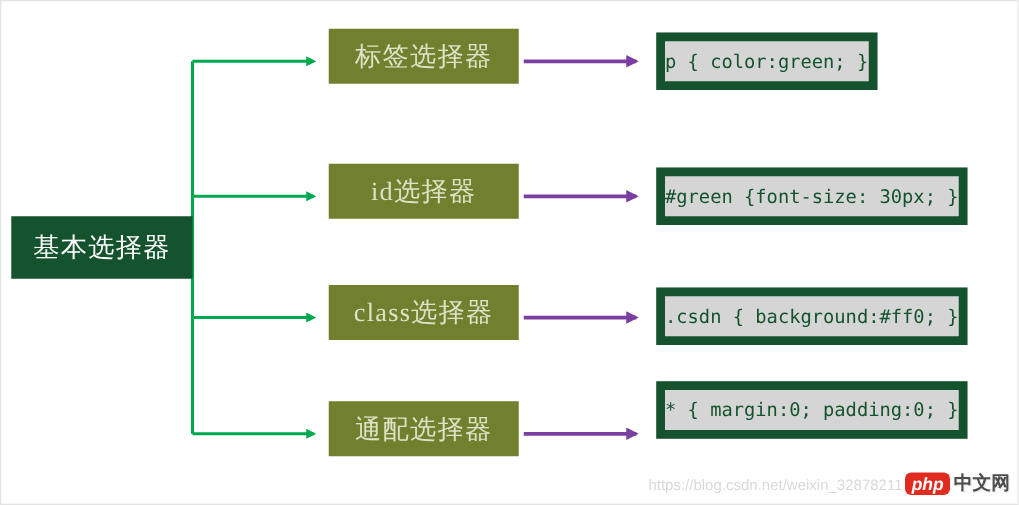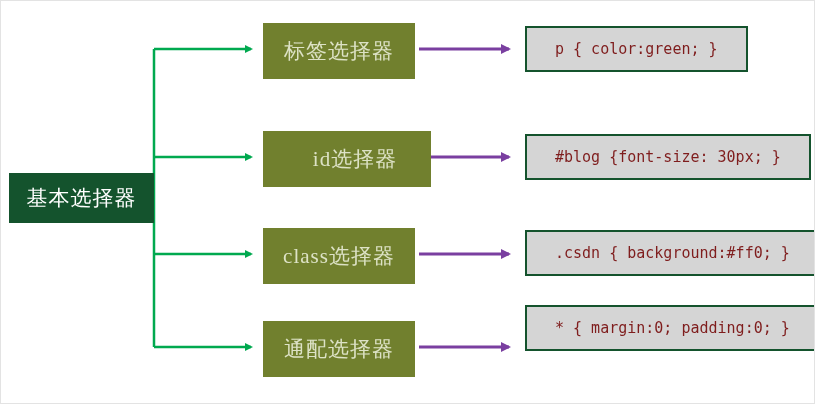--- a/index.html
+++ b/index.html
@@ -19,40 +19,40 @@
   .root-node {
     position:absolute; left:8px; top:172px;
     width:145px; height:50px;
     background:#14532d;
     color:#ffffff;
     display:flex; align-items:center; justify-content:center;
     font-size:21px; letter-spacing:1px;
   }
   .selector-node {
     position:absolute; left:262px;
-    width:152px; height:56px;
+    width:152px; height:44px;
     background:#71802e;
     color:#dde2c6;
     display:flex; align-items:center; justify-content:center;
     font-size:21px; letter-spacing:1px;
   }
   .r1 { top:22px; }
-  .r2 { top:130px;padding-left:16px; }
+  .r2 { top:130px; }
   .r3 { top:227px; }
   .r4 { top:320px;text-align:center; }
   .code-node {
     position:absolute; left:524px;
     height:46px;
     background:#d5d5d5;
-    border:2px solid #14532d;
-    color:#7f1d1d;
+    border:7px solid #14532d;
+    color:#14532d;
     font-family:"DejaVu Sans Mono", monospace;
     font-size:15px;
     display:flex; align-items:center;
-    padding:0 28px;
+    padding:0 0;
     white-space:pre;
     box-sizing:border-box;
   }
   .c1 { top:25px; }
   .c2 { top:133px; }
   .c3 { top:229px; }
   .c4 { top:304px; }
   .watermark-url {
     position:absolute; right:92px; bottom:8px;
     color:#d9d9d9;
@@ -112,18 +112,23 @@
   </svg>
 
   <div class="root-node">基本选择器</div>
 
   <div class="selector-node r1">标签选择器</div>
   <div class="selector-node r2">id选择器</div>
   <div class="selector-node r3">class选择器</div>
   <div class="selector-node r4">通配选择器</div>
 
   <div class="code-node c1">p { color:green; }</div>
-  <div class="code-node c2">#blog {font-size: 30px; }</div>
+  <div class="code-node c2">#green {font-size: 30px; }</div>
   <div class="code-node c3">.csdn { background:#ff0; }</div>
   <div class="code-node c4">* { margin:0; padding:0; }</div>
 
+  <div class="watermark-url">https://blog.csdn.net/weixin_32878211</div>
+  <div class="watermark-logo">
+    <span class="logo-badge">php</span>
+    <span class="logo-suffix">中文网</span>
+  </div>
 
 </div>
 
 </body></html>

